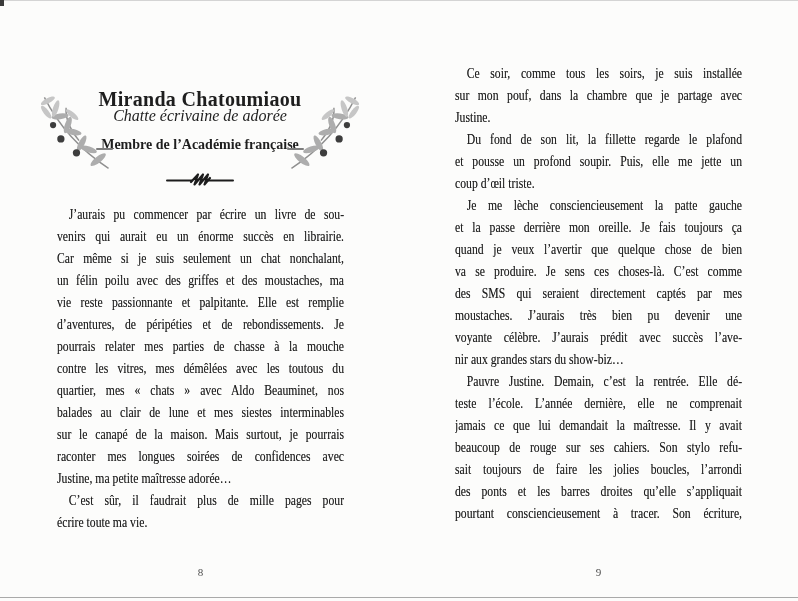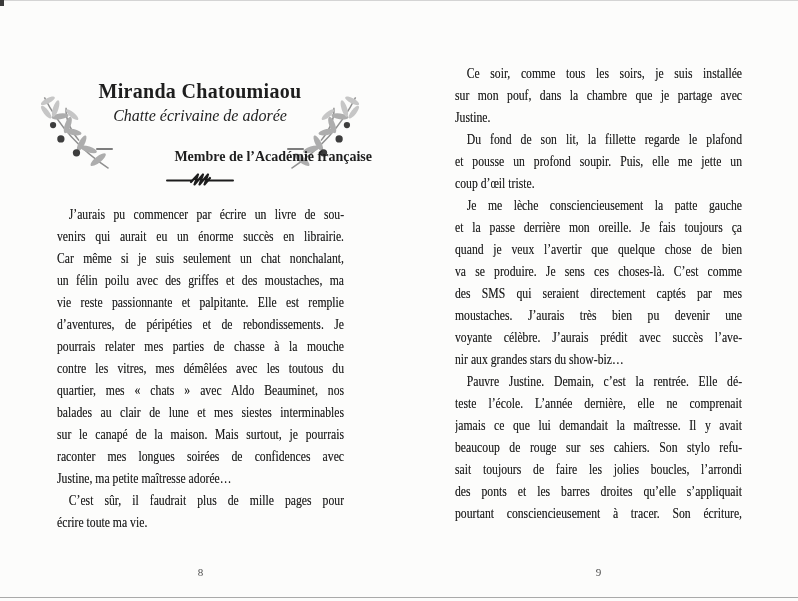--- a/index.html
+++ b/index.html
@@ -8,26 +8,26 @@
     background:#fcfcfb;overflow:hidden;
     font-family:"Liberation Serif","DejaVu Serif",serif;
     color:#1e1e1e;
   }
   .edge{position:absolute;left:0;width:798px;height:1px;}
   .edge.top{top:0;background:#d4d4d4;}
   .edge.bottom{top:597px;background:#a9a9a9;}
   .corner{position:absolute;left:0;top:0;width:4px;height:6px;background:#3a3a3a;}
 
   
-  .h-title{position:absolute;left:40px;top:80px;width:320px;margin:0;
+  .h-title{position:absolute;left:40px;top:88px;width:320px;margin:0;
     text-align:center;font-size:20px;font-weight:bold;letter-spacing:.3px;}
   .h-sub{position:absolute;left:40px;top:107px;width:320px;
     text-align:center;font-style:italic;font-size:16px;}
-  .h-affil{position:absolute;left:40px;top:137px;width:320px;margin:12px;
-    text-align:right;font-size:14px;font-weight:bold;}
+  .h-affil{position:absolute;left:40px;top:137px;width:320px;margin:0;
+    text-align:center;font-size:14px;font-weight:bold;}
   .dash{position:absolute;top:148px;width:17px;height:2px;background:#7d7d7d;border-radius:1px;}
   .dash.l{left:96px;} .dash.r{left:287px;}
   .branch{position:absolute;top:85px;width:78px;height:94px;}
   .branch.l{left:34px;} .branch.r{left:288px;transform:scaleX(-1);}
   .divider{position:absolute;left:166px;top:171px;width:68px;height:17px;}
 
   
   .text-col{
     position:absolute;width:368px;
     transform:scaleX(0.78);transform-origin:0 0;

